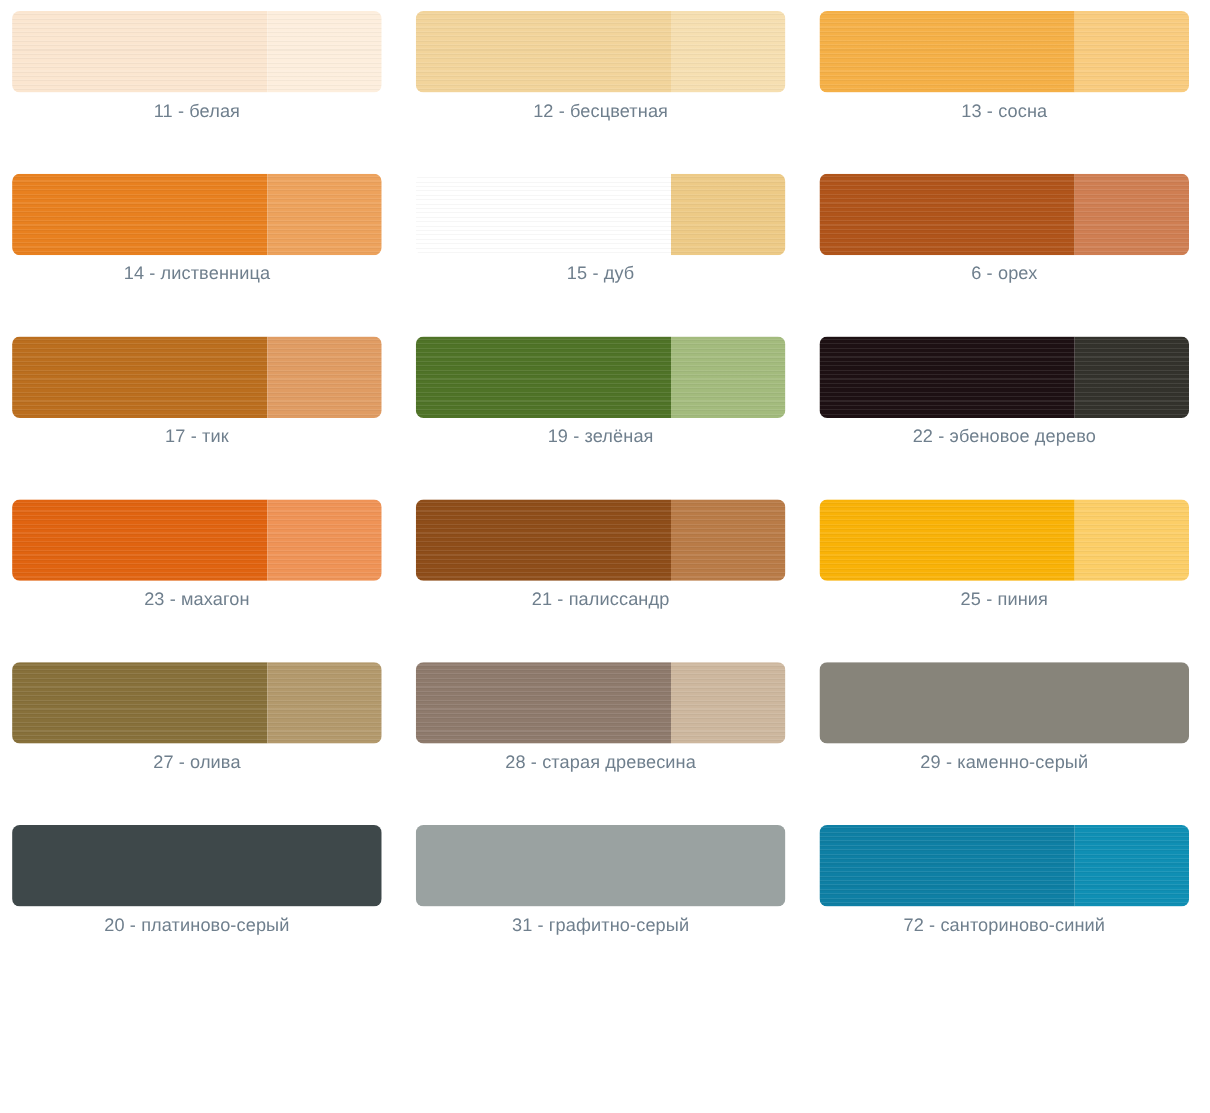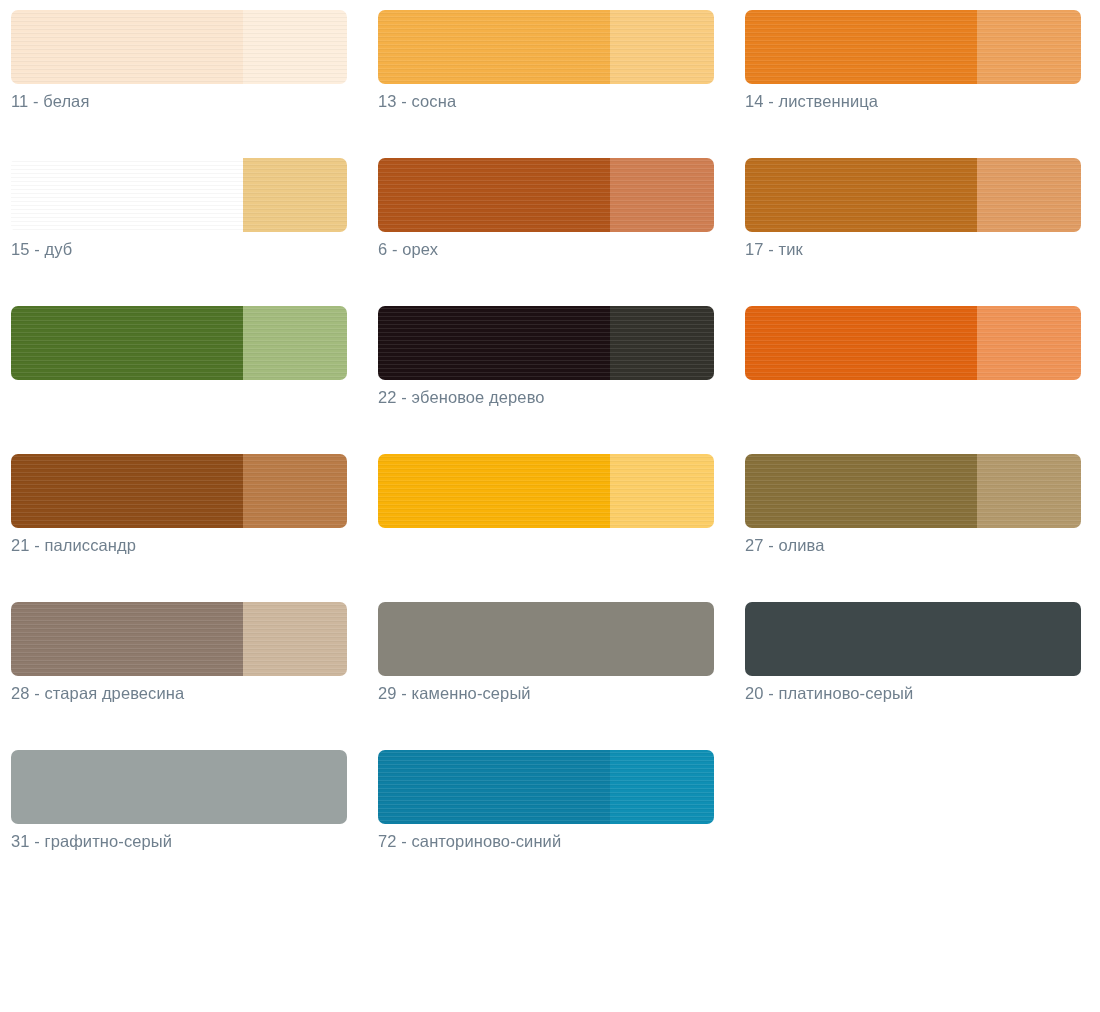--- a/index.html
+++ b/index.html
@@ -65,21 +65,21 @@
       rgba(0,0,0,0.035) 4px
     );
     pointer-events: none;
   }
 
   .swatch-label {
     position: absolute;
     left: 11px;
     top: 82px;
     width: 336px;
-    text-align: left;
+    text-align: center;
     font-size: 16.5px;
     color: #6f7f8d;
     letter-spacing: 0.1px;
     white-space: nowrap;
   }
 </style>
 </head>
 <body>
 
 <div id="swatch-grid">
@@ -89,20 +89,31 @@
           <div class="grain"></div>
         </div>
         <div class="chip-light" style="background: rgb(253, 238, 221);">
           <div class="grain"></div>
         </div>
       </div>
       <div class="swatch-label">11 - белая</div>
     </div>
     <div class="swatch-cell">
       <div class="swatch-chip">
+        <div class="chip-dark" style="width: 69%; background: rgb(242, 212, 155);">
+          <div class="grain"></div>
+        </div>
+        <div class="chip-light" style="background: rgb(246, 223, 177);">
+          <div class="grain"></div>
+        </div>
+      </div>
+      <div class="swatch-label">12 - бесцветная</div>
+    </div>
+    <div class="swatch-cell">
+      <div class="swatch-chip">
         <div class="chip-dark" style="width: 69%; background: rgb(245, 176, 71);">
           <div class="grain"></div>
         </div>
         <div class="chip-light" style="background: rgb(249, 204, 127);">
           <div class="grain"></div>
         </div>
       </div>
       <div class="swatch-label">13 - сосна</div>
     </div>
     <div class="swatch-cell">
@@ -151,20 +162,21 @@
     </div>
     <div class="swatch-cell">
       <div class="swatch-chip">
         <div class="chip-dark" style="width: 69%; background: rgb(79, 115, 39);">
           <div class="grain"></div>
         </div>
         <div class="chip-light" style="background: rgb(163, 187, 125);">
           <div class="grain"></div>
         </div>
       </div>
+      <div class="swatch-label">19 - зелёная</div>
     </div>
     <div class="swatch-cell">
       <div class="swatch-chip">
         <div class="chip-dark" style="width: 69%; background: rgb(29, 16, 19);">
           <div class="grain"></div>
         </div>
         <div class="chip-light" style="background: rgb(51, 50, 44);">
           <div class="grain"></div>
         </div>
       </div>
@@ -172,20 +184,21 @@
     </div>
     <div class="swatch-cell">
       <div class="swatch-chip">
         <div class="chip-dark" style="width: 69%; background: rgb(224, 99, 16);">
           <div class="grain"></div>
         </div>
         <div class="chip-light" style="background: rgb(239, 147, 86);">
           <div class="grain"></div>
         </div>
       </div>
+      <div class="swatch-label">23 - махагон</div>
     </div>
     <div class="swatch-cell">
       <div class="swatch-chip">
         <div class="chip-dark" style="width: 69%; background: rgb(142, 77, 25);">
           <div class="grain"></div>
         </div>
         <div class="chip-light" style="background: rgb(185, 123, 71);">
           <div class="grain"></div>
         </div>
       </div>
@@ -193,20 +206,21 @@
     </div>
     <div class="swatch-cell">
       <div class="swatch-chip">
         <div class="chip-dark" style="width: 69%; background: rgb(249, 178, 7);">
           <div class="grain"></div>
         </div>
         <div class="chip-light" style="background: rgb(252, 206, 103);">
           <div class="grain"></div>
         </div>
       </div>
+      <div class="swatch-label">25 - пиния</div>
     </div>
     <div class="swatch-cell">
       <div class="swatch-chip">
         <div class="chip-dark" style="width: 69%; background: rgb(135, 112, 58);">
           <div class="grain"></div>
         </div>
         <div class="chip-light" style="background: rgb(179, 153, 108);">
           <div class="grain"></div>
         </div>
       </div>

